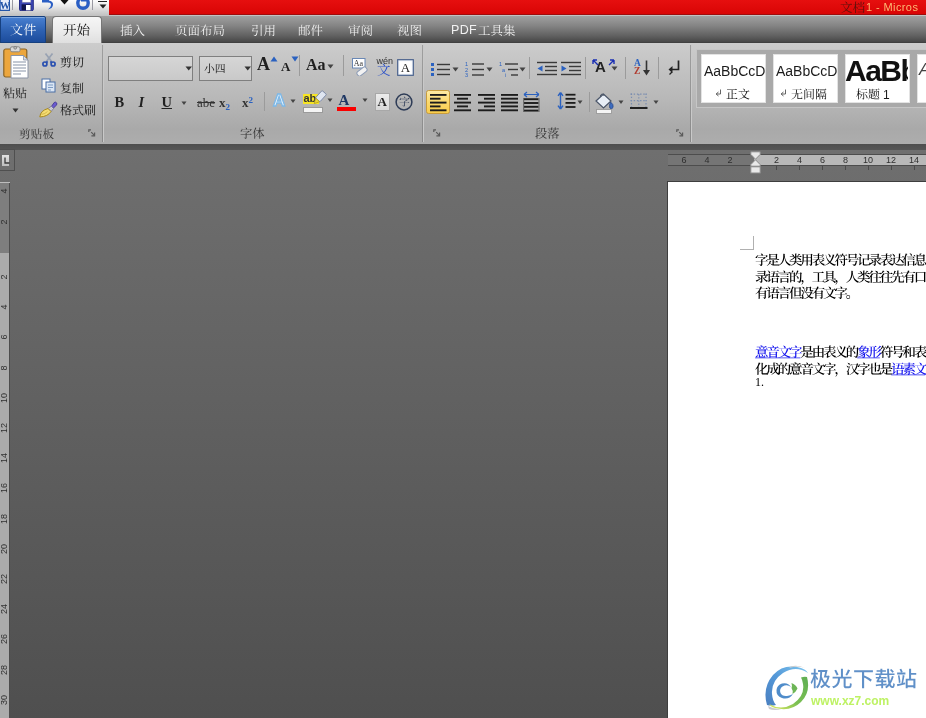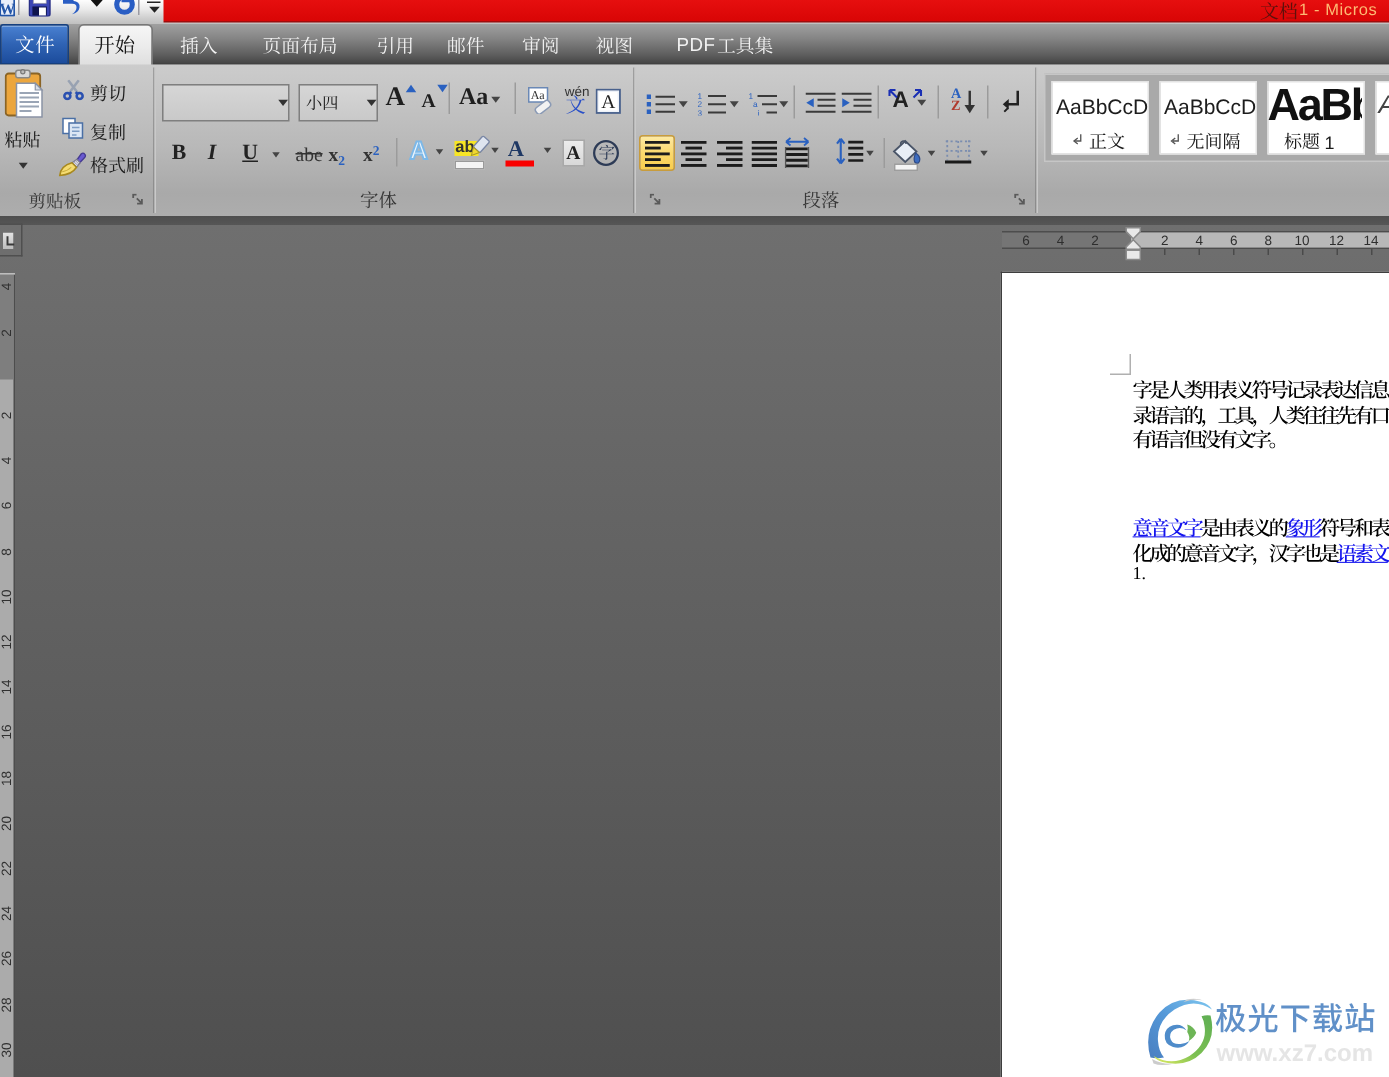--- a/index.html
+++ b/index.html
@@ -667,21 +667,21 @@
   </svg>
 <svg class="ab " style="left:810.0px;top:667.52px;overflow:visible" width="107.50" height="21.00" viewBox="0 -880 5119.0 1000">
     <g transform="scale(1,-1)">
       <use href="#g82" x="0" fill="#6090c8"></use>
       <use href="#g83" x="1024" fill="#6090c8"></use>
       <use href="#g84" x="2048" fill="#6090c8"></use>
       <use href="#g85" x="3071" fill="#6090c8"></use>
       <use href="#g86" x="4095" fill="#6090c8"></use>
     </g>
   </svg>
-<div class="lt" style="left:811px;top:694px;font-size:16px;font-weight:bold;color:#e5e5e5">www.xz7.com</div>
+<div class="lt" style="left:811px;top:694px;font-size:12px;font-weight:bold;color:#bef264">www.xz7.com</div>
 <svg width="0" height="0" style="position:absolute">
     <defs>
       <path id="g0" d="M407 837Q468 819 506 795Q543 771 562 747Q582 722 586 700Q589 678 582 663Q574 649 559 645Q544 642 525 654Q516 684 496 716Q475 748 449 778Q422 808 396 829ZM791 613Q758 483 699 374Q641 265 551 178Q462 91 337 26Q213 -39 48 -81L41 -66Q236 0 371 98Q506 197 587 327Q669 456 703 613ZM862 686Q862 686 872 679Q881 671 896 659Q911 647 927 633Q943 619 956 606Q952 590 930 590H56L47 620H809ZM269 613Q303 484 367 382Q431 280 521 204Q612 127 725 74Q838 21 969 -9L966 -20Q940 -22 919 -37Q899 -52 888 -79Q763 -40 659 19Q555 78 475 161Q394 245 337 354Q281 463 251 601Z"></path>
       <path id="g1" d="M46 605H308L351 664Q351 664 364 652Q377 641 395 624Q414 607 428 592Q424 576 402 576H54ZM197 605H265V589Q238 462 184 351Q129 240 43 150L29 164Q72 225 105 297Q137 369 160 448Q183 526 197 605ZM206 837 309 826Q307 815 300 808Q292 801 273 798V-57Q273 -61 264 -67Q256 -72 244 -77Q232 -81 220 -81H206ZM273 447Q322 424 351 401Q381 377 394 354Q408 332 409 313Q410 295 402 284Q395 273 381 272Q368 271 352 283Q346 307 330 336Q315 364 296 392Q278 420 261 440ZM635 828 739 817Q738 807 729 800Q721 792 703 789V439H635ZM852 775 957 740Q950 720 919 721Q891 669 856 617Q820 566 786 528L770 537Q784 567 799 606Q813 645 827 689Q841 733 852 775ZM418 765Q469 733 499 701Q528 669 541 639Q554 610 553 587Q553 564 544 550Q534 536 519 535Q504 535 487 550Q485 584 472 622Q459 660 441 695Q423 731 405 759ZM418 453H889V424H427ZM441 240H881V212H450ZM392 18H889V-11H401ZM848 453H838L876 495L959 430Q954 425 942 420Q931 414 916 411V-43Q915 -46 906 -51Q896 -57 883 -61Q870 -66 859 -66H848Z"></path>
       <path id="g2" d="M288 332H831L880 395Q880 395 889 387Q898 380 912 369Q926 357 941 344Q957 331 968 319Q965 303 943 303H296ZM422 786 527 753Q524 745 515 739Q506 733 490 734Q458 628 409 536Q360 444 298 382L284 391Q313 440 340 503Q367 566 388 638Q409 711 422 786ZM593 828 699 816Q697 806 690 798Q682 790 663 787V-52Q663 -57 654 -63Q646 -69 634 -73Q621 -77 607 -77H593ZM401 606H805L853 667Q853 667 862 660Q871 653 884 641Q898 630 913 617Q928 604 940 592Q937 576 914 576H401ZM171 542 202 583 269 558Q267 551 260 547Q252 542 240 540V-55Q239 -58 231 -63Q222 -69 209 -73Q197 -78 183 -78H171ZM253 838 358 802Q355 793 346 788Q337 782 319 783Q286 693 244 609Q202 525 152 454Q102 382 47 328L33 338Q75 398 117 479Q158 559 193 652Q228 744 253 838Z"></path>
       <path id="g3" d="M691 -53Q691 -55 684 -61Q677 -67 664 -72Q651 -76 632 -76H620V747H691ZM375 436Q375 375 368 316Q361 257 342 201Q323 145 287 95Q251 45 193 2Q135 -42 50 -77L39 -63Q125 -13 177 42Q229 98 257 160Q284 222 294 291Q305 359 305 434V745H375ZM885 479Q885 479 894 472Q902 464 916 453Q930 441 944 428Q959 414 971 402Q967 386 945 386H47L38 415H838ZM831 812Q831 812 840 805Q849 798 862 787Q875 777 890 764Q905 751 918 739Q914 723 892 723H87L78 753H783Z"></path>
       <path id="g4" d="M493 357 568 324H829L861 364L935 307Q931 301 922 296Q913 292 897 290V-46Q897 -50 882 -58Q866 -66 842 -66H832V295H556V-56Q556 -59 542 -68Q528 -76 503 -76H493V324ZM857 37V7H532V37ZM757 796Q753 787 739 781Q725 775 700 783L728 792Q709 756 680 713Q651 669 617 624Q584 579 547 538Q511 497 478 465L476 476H514Q512 445 501 426Q491 407 479 401L439 489Q439 489 449 492Q460 495 465 500Q490 527 518 570Q546 613 571 661Q597 709 618 756Q639 802 650 838ZM460 489Q501 489 570 492Q639 494 725 499Q812 504 903 510L904 493Q835 478 726 458Q616 438 486 419ZM761 668Q828 636 869 600Q911 565 932 531Q953 498 957 470Q962 442 955 425Q947 407 931 403Q916 399 897 414Q891 455 867 500Q844 545 812 587Q780 629 749 659ZM91 300Q180 262 242 226Q304 190 342 157Q381 125 400 97Q420 70 424 49Q428 29 421 16Q415 4 401 2Q386 1 370 10Q349 44 316 82Q282 120 240 157Q198 195 155 228Q113 261 74 286ZM74 286Q88 324 104 380Q121 436 138 500Q155 564 171 628Q186 692 198 748Q210 804 216 843L320 821Q316 811 306 804Q297 797 269 798L283 812Q275 775 263 724Q250 673 235 614Q220 556 202 494Q184 433 166 375Q148 317 131 270ZM335 608 375 650 449 583Q443 576 435 574Q427 571 411 569Q400 471 379 378Q358 284 319 200Q279 115 213 45Q146 -26 42 -78L31 -64Q118 -8 175 66Q232 139 267 226Q301 312 319 409Q337 505 345 608ZM377 608V579H46L37 608Z"></path>
       <path id="g5" d="M38 623H279L319 681Q319 681 327 674Q334 667 346 656Q358 645 371 633Q383 620 393 609Q390 593 368 593H46ZM352 595H829L877 655Q877 655 886 648Q895 641 909 630Q923 619 938 606Q953 593 965 581Q961 565 939 565H360ZM179 839 281 828Q279 818 271 810Q262 803 244 801V18Q244 -8 238 -28Q232 -48 211 -61Q191 -73 147 -79Q145 -62 141 -50Q137 -37 128 -29Q118 -20 100 -14Q83 -9 54 -5V11Q54 11 67 10Q81 9 99 8Q117 6 134 5Q151 4 157 4Q171 4 175 9Q179 13 179 24ZM34 334Q62 340 113 354Q165 369 229 387Q294 406 362 427L366 413Q320 388 252 351Q184 315 95 271Q90 253 74 247ZM850 836 925 769Q918 762 905 762Q892 762 875 769Q811 754 728 738Q644 721 554 709Q463 696 375 690L371 708Q434 718 501 733Q568 748 633 765Q698 783 754 801Q811 819 850 836ZM374 460 477 429Q472 413 439 410V-55Q438 -59 424 -68Q411 -76 383 -76H374ZM408 238H486L521 287Q521 287 533 277Q544 267 559 253Q575 238 586 225Q583 209 562 209H408ZM720 440H888V411H729ZM725 238H883V209H734ZM857 440H847L884 480L961 420Q957 415 946 409Q936 404 922 401V-46Q922 -49 913 -55Q904 -60 891 -64Q878 -69 867 -69H857ZM401 31H879V1H401ZM550 512 612 450Q603 441 584 450Q560 440 517 427Q473 413 432 404L426 416Q447 429 470 447Q494 465 515 483Q537 501 550 512ZM618 742 685 766V11Q685 11 669 11Q654 11 628 11H618Z"></path>
       <path id="g6" d="M526 564Q496 436 430 316Q363 196 267 94Q170 -7 48 -81L35 -67Q118 -6 189 75Q261 156 319 254Q376 351 418 463Q459 575 478 698ZM470 697Q468 708 452 718Q436 729 412 740Q387 751 359 760Q331 770 304 778Q309 786 316 798Q323 810 331 822Q339 835 344 841Q383 820 419 798Q454 775 479 750Q504 726 510 700Q530 583 569 474Q609 366 668 274Q728 182 805 110Q883 39 977 -5L973 -19Q943 -20 920 -37Q896 -54 888 -78Q803 -26 734 53Q666 132 613 233Q561 335 525 452Q489 569 470 697Z"></path>
       <path id="g7" d="M569 474Q568 465 560 458Q553 451 536 449Q534 382 530 323Q526 264 514 213Q501 162 472 118Q443 74 390 37Q337 1 254 -29Q172 -59 50 -84L41 -66Q172 -34 253 6Q333 46 377 94Q420 143 439 202Q457 261 459 331Q462 402 463 485ZM531 153Q638 132 712 105Q786 79 831 52Q877 24 899 -1Q921 -26 922 -45Q924 -64 910 -73Q897 -82 873 -77Q846 -52 804 -23Q762 7 712 37Q663 67 614 94Q565 120 522 139ZM266 148Q266 145 257 138Q249 132 236 128Q223 123 207 123H196V588V622L272 588H749V558H266ZM720 588 757 628 836 566Q832 561 822 557Q812 552 799 550V163Q799 160 789 154Q779 149 765 145Q752 140 740 140H729V588ZM532 770Q519 737 501 699Q484 662 466 628Q447 594 431 569H408Q414 593 419 629Q424 664 429 702Q434 740 437 770ZM858 831Q858 831 868 824Q877 816 891 805Q905 794 920 782Q936 769 949 756Q945 740 922 740H63L54 770H809Z"></path>

